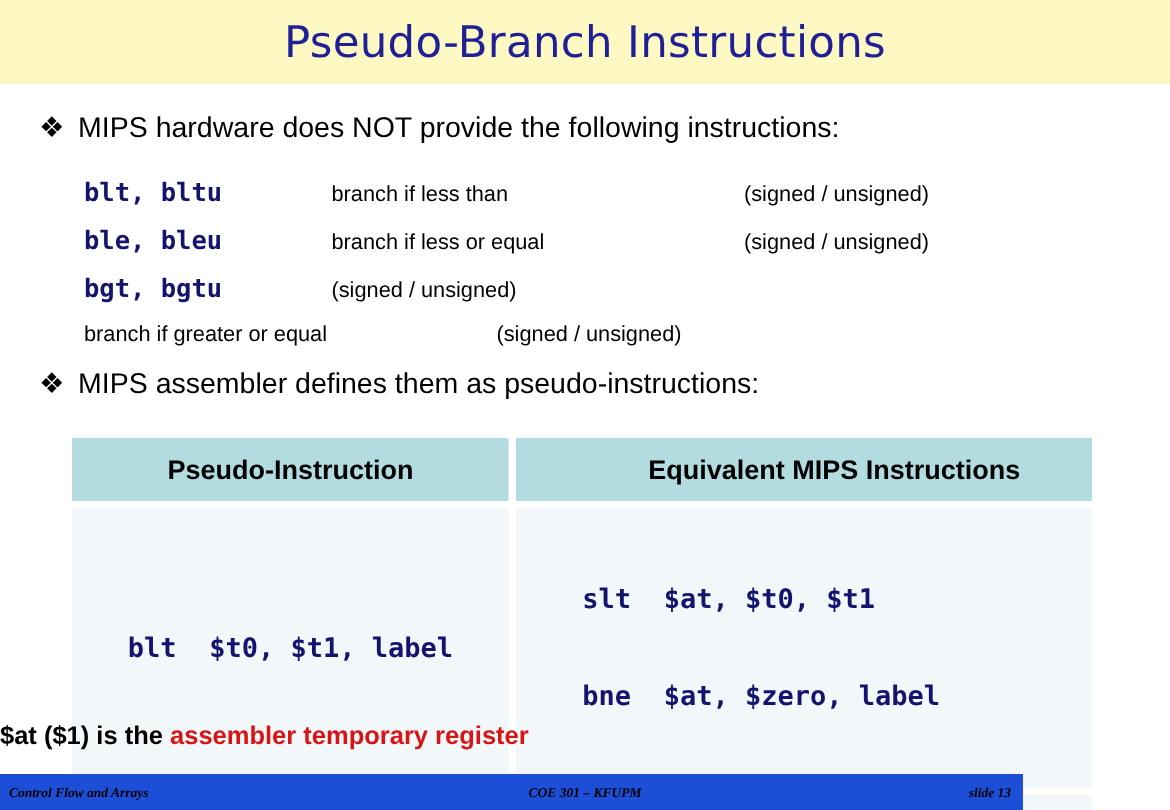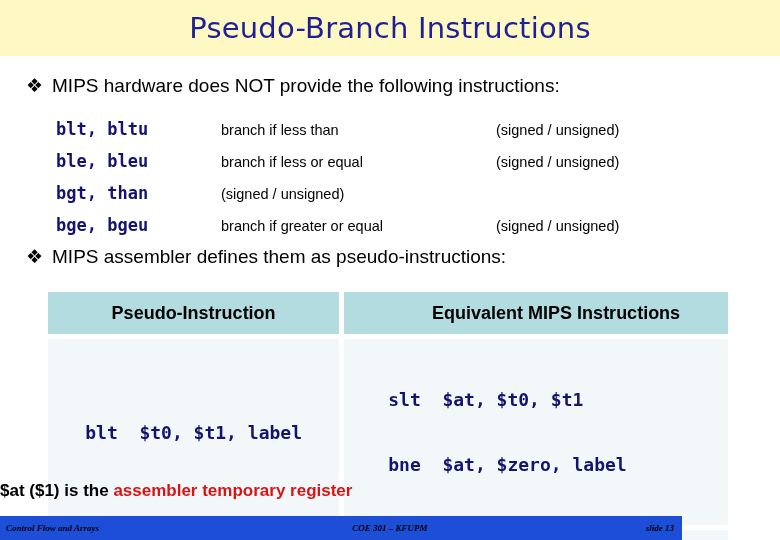--- a/index.html
+++ b/index.html
@@ -181,26 +181,25 @@
     <span class="instr-sign">(signed / unsigned)</span>
   </div>
 
   <div class="instr-row">
     <span class="instr-mnemonics">ble, bleu</span>
     <span class="instr-desc">branch if less or equal</span>
     <span class="instr-sign">(signed / unsigned)</span>
   </div>
 
   <div class="instr-row">
-    <span class="instr-mnemonics">bgt, than</span>
-    <span class="instr-sign">(signed / unsigned)</span>
-  </div>
-
-  <div class="instr-row">
-    <span class="instr-mnemonics">bge, bgeu</span>
+    <span class="instr-mnemonics">bgt, bgtu</span>
+    <span class="instr-sign">(signed / unsigned)</span>
+  </div>
+
+  <div class="instr-row">
     <span class="instr-desc">branch if greater or equal</span>
     <span class="instr-sign">(signed / unsigned)</span>
   </div>
 
 </div>
 
 <div class="bullet-line" id="bullet-2">
   <span class="bullet-glyph">❖</span>
   <span class="bullet-text">MIPS assembler defines them as pseudo-instructions:</span>
 </div>

